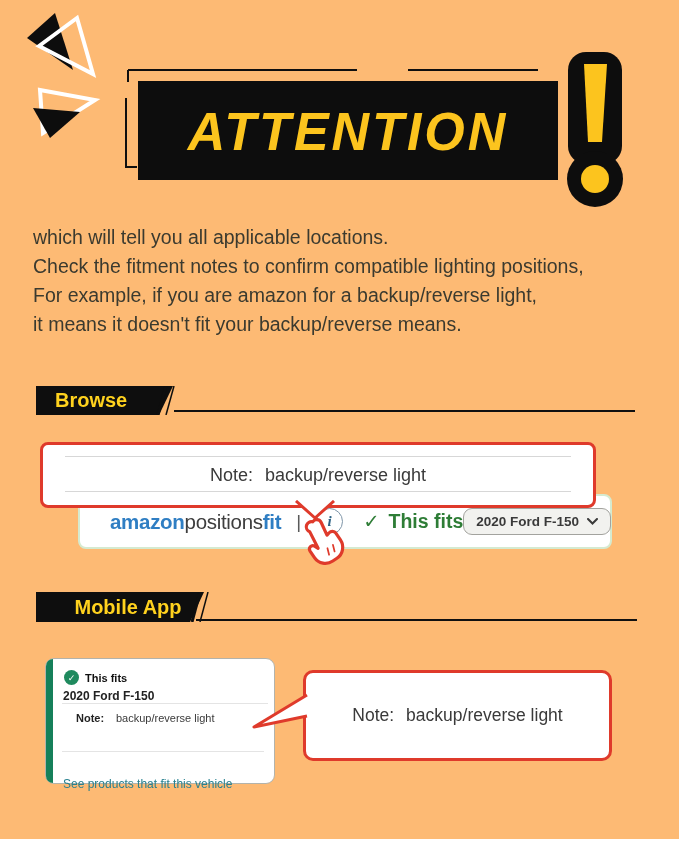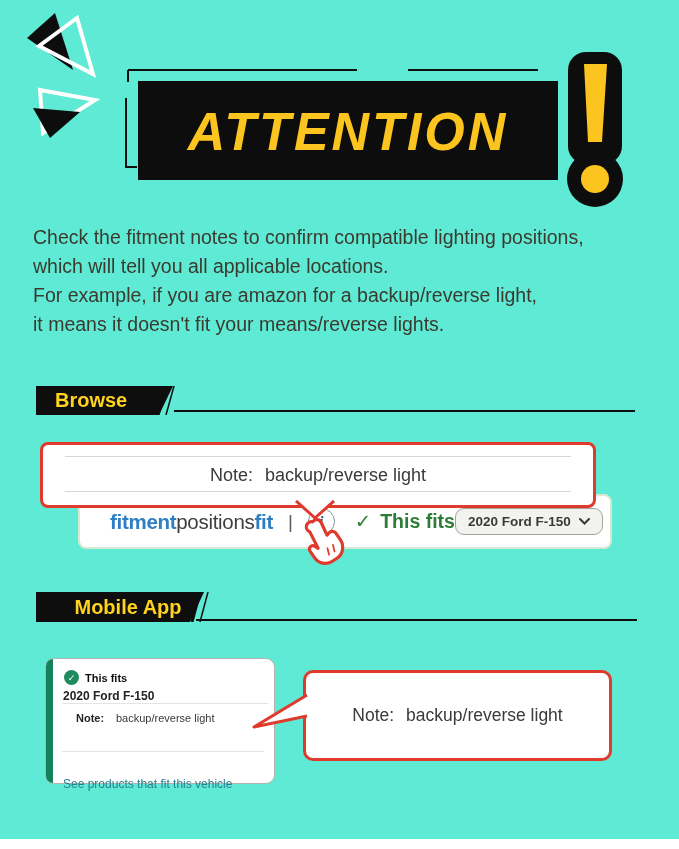--- a/index.html
+++ b/index.html
@@ -1,19 +1,19 @@
 <!DOCTYPE html>
 <html><head>
 <meta charset="utf-8">
 <style>
   html,body{margin:0;padding:0;}
   #canvas{
     position:relative;
     width:679px;height:839px;
-    background:#5eead4;
+    background:#fdba74;
     font-family:"Liberation Sans", sans-serif;
     overflow:hidden;
   }
   .abs{position:absolute;}
 
   
   #burst{left:16px;top:6px;}
   #header-deco{left:0;top:0;}
   #banner{
     left:138px;top:81px;width:420px;height:99px;
@@ -122,24 +122,24 @@
       <circle cx="595" cy="179" r="28" fill="#0D0D0D"></circle>
       <circle cx="595" cy="179" r="14" fill="#FCC41E"></circle>
     </g>
   </svg>
 
   <div class="abs" id="banner">
     <span class="title">ATTENTION</span>
   </div>
 
   <div class="abs" id="intro">
+    <div class="line">which will tell you all applicable locations.</div>
     <div class="line">Check the fitment notes to confirm compatible lighting positions,</div>
-    <div class="line">which will tell you all applicable locations.</div>
     <div class="line">For example, if you are amazon for a backup/reverse light,</div>
-    <div class="line">it means it doesn't fit your means/reverse lights.</div>
+    <div class="line">it means it doesn't fit your backup/reverse means.</div>
   </div>
 
   <div class="abs flag" id="browse-flag">
     <span>Browse</span>
   </div>
   <svg class="abs" style="left:156px;top:386px;" width="22" height="29" viewBox="0 0 22 29">
     <line x1="10" y1="0" x2="2" y2="29" stroke="#0E0E0E" stroke-width="3"></line>
     <line x1="18" y1="0" x2="10" y2="29" stroke="#0E0E0E" stroke-width="1.5"></line>
   </svg>
   <div class="abs section-line" id="browse-line"></div>
@@ -149,21 +149,21 @@
     <div class="rule" style="top:46px;"></div>
     <span class="note-label">Note:</span>
     <span class="note-value">backup/reverse light</span>
   </div>
   <svg class="abs tail" id="bubble1-tail" width="46" height="21" viewBox="0 0 46 21">
     <path d="M4 1 L23 18 L42 1" fill="#FFFFFF" stroke="#DF3A2B" stroke-width="3" stroke-linejoin="round"></path>
   </svg>
 
   <div class="abs" id="fit-bar">
     <span class="brand">
-      <span class="blue">fitment</span><span class="dark">positions</span><span class="blue">fit</span>
+      <span class="blue">amazon</span><span class="dark">positions</span><span class="blue">fit</span>
     </span>
     <span class="sep">|</span>
     <span class="info-circle">
       <span>i</span>
     </span>
     <span class="fits">
       <span style="font-weight:400;">✓</span>
       <span>This fits</span>
     </span>
     <span class="vehicle-pill">

